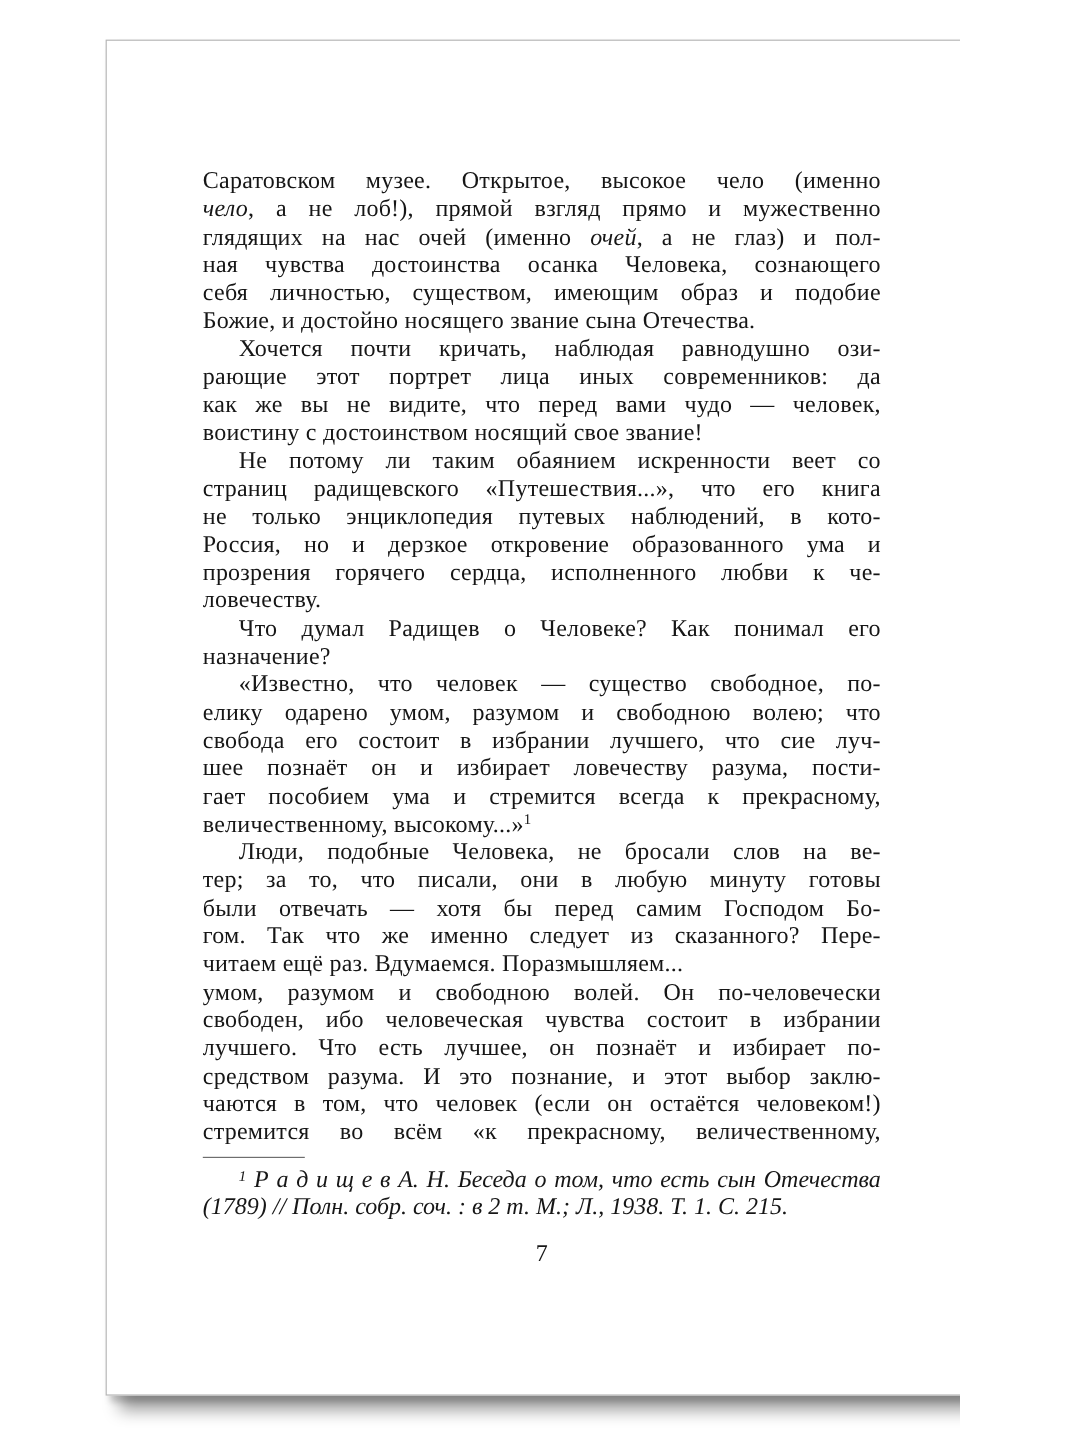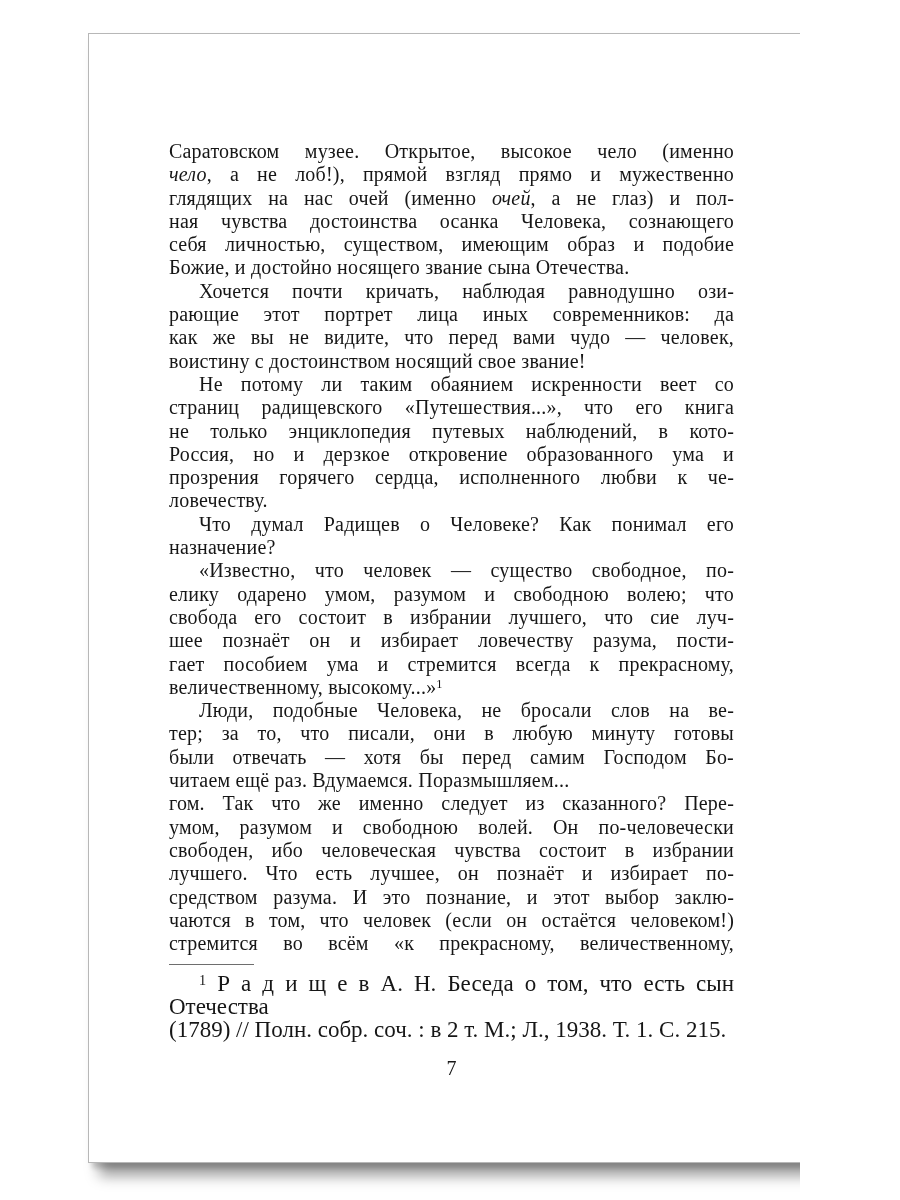--- a/index.html
+++ b/index.html
@@ -47,24 +47,25 @@
     top: -0.45em;
   }
   .footnote { margin-top: 9px; }
   .footnote-rule {
     width: 85px;
     height: 0;
     border-top: 1.6px solid #6e6e6e;
     margin-bottom: 7px;
   }
   .footnote .fn-line {
-    font-size: 23px;
+    font-size: 20px;
     line-height: 23px;
     text-align: justify;
     text-align-last: justify;
+    font-style: italic;
   }
   .footnote .fn-line.indent { text-indent: 30px; }
   .footnote .fn-line.end { text-align-last: left; }
   .page-number {
     margin-top: 16px;
     text-align: center;
     font-size: 20px;
     color: #161616;
   }
 </style>
@@ -95,22 +96,22 @@
           <div class="line end">назначение?</div>
           <div class="line indent">«Известно, что человек — существо свободное, по-</div>
           <div class="line">елику одарено умом, разумом и свободною волею; что</div>
           <div class="line">свобода его состоит в избрании лучшего, что сие луч-</div>
           <div class="line">шее познаёт он и избирает ловечеству разума, пости-</div>
           <div class="line">гает пособием ума и стремится всегда к прекрасному,</div>
           <div class="line end">величественному, высокому...»<sup>1</sup></div>
           <div class="line indent">Люди, подобные Человека, не бросали слов на ве-</div>
           <div class="line">тер; за то, что писали, они в любую минуту готовы</div>
           <div class="line">были отвечать — хотя бы перед самим Господом Бо-</div>
+          <div class="line">гом. Так что же именно следует из сказанного? Пере-</div>
           <div class="line end">читаем ещё раз. Вдумаемся. Поразмышляем...</div>
-          <div class="line">гом. Так что же именно следует из сказанного? Пере-</div>
           <div class="line">умом, разумом и свободною волей. Он по-человечески</div>
           <div class="line">свободен, ибо человеческая чувства состоит в избрании</div>
           <div class="line">лучшего. Что есть лучшее, он познаёт и избирает по-</div>
           <div class="line">средством разума. И это познание, и этот выбор заклю-</div>
           <div class="line">чаются в том, что человек (если он остаётся человеком!)</div>
           <div class="line">стремится во всём «к прекрасному, величественному,</div>
         </div>
       <div class="footnote">
         <div class="footnote-rule"></div>
         <div id="footnote-lines">

